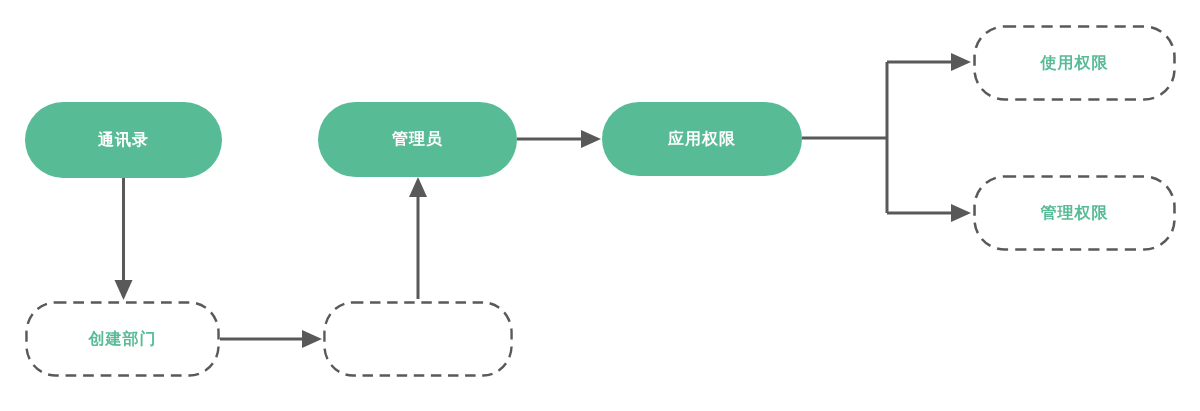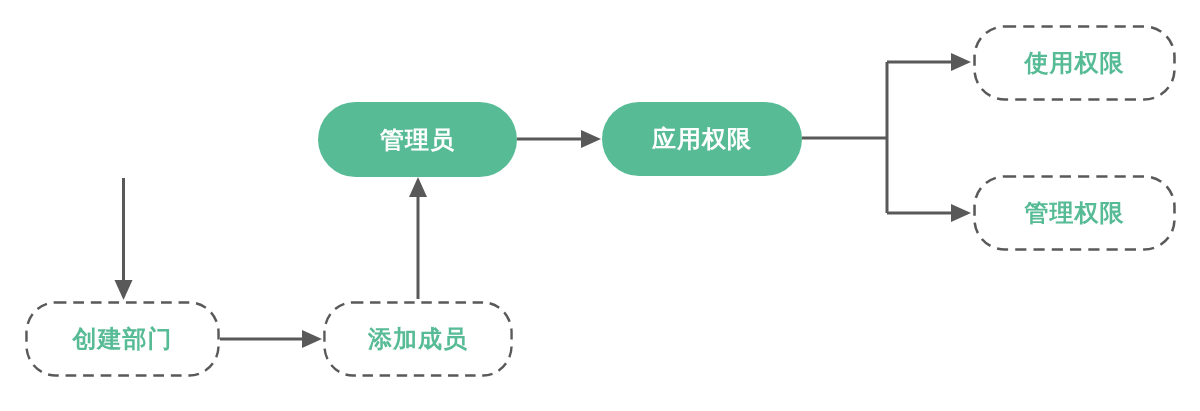--- a/index.html
+++ b/index.html
@@ -19,21 +19,21 @@
     position:relative;width:1200px;height:411px;background:var(--bg);
   }
   svg.connectors{
     position:absolute;left:0;top:0;width:1200px;height:411px;
     pointer-events:none;
   }
   svg.connectors path{stroke:var(--line);stroke-width:3;fill:none;}
   svg.connectors polygon{fill:var(--line);stroke:none;}
   .node{
     position:absolute;display:flex;align-items:center;justify-content:center;
-    font-size:24px;font-weight:bold;letter-spacing:1px;
+    font-size:16px;font-weight:bold;letter-spacing:1px;
   }
   .node.solid{
     background:var(--node-fill);
     color:var(--node-text);
     border-radius:38px;
   }
   .node.dashed{
     background:var(--bg);
     color:var(--dashed-text);
     border-radius:32px;
@@ -72,20 +72,23 @@
     <polygon points="409,197 427,197 418,177"></polygon>
 
     <path d="M517 139 H582"></path>
     <polygon points="581,130 581,148 601,139"></polygon>
 
     <path d="M802 138 H887 M887 62 V213 M887 62 H952 M887 213 H952"></path>
     <polygon points="951,53 951,71 971,62"></polygon>
     <polygon points="951,204 951,222 971,213"></polygon>
   </svg>
 
+  <div class="node solid" id="n-contacts">
+    <span class="label">通讯录</span>
+  </div>
 
   <div class="node solid" id="n-admin">
     <span class="label">管理员</span>
   </div>
 
   <div class="node solid" id="n-app">
     <span class="label">应用权限</span>
   </div>
 
   <div class="node dashed" id="n-use">
@@ -106,16 +109,15 @@
     <svg class="dash-border" viewBox="0 0 200 76" preserveAspectRatio="none" xmlns="http://www.w3.org/2000/svg">
       <rect x="1.5" y="1.5" width="197" height="73" rx="30"></rect>
     </svg>
     <span class="label">管理权限</span>
   </div>
 
   <div class="node dashed" id="n-add">
     <svg class="dash-border" viewBox="0 0 200 76" preserveAspectRatio="none" xmlns="http://www.w3.org/2000/svg">
       <rect x="1.5" y="1.5" width="197" height="73" rx="30"></rect>
     </svg>
-    <span class="label">添加成员</span>
   </div>
 
 </div>
 
 </body></html>

